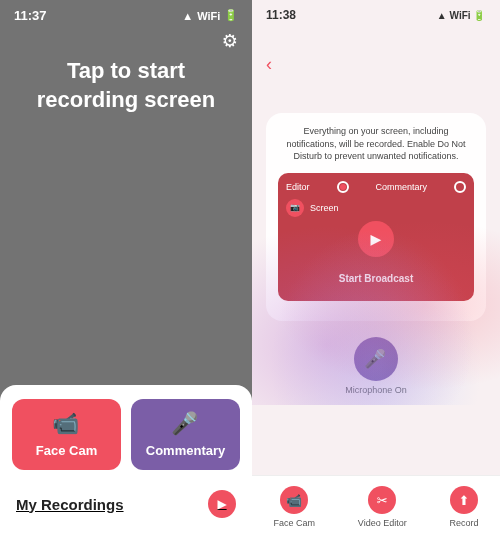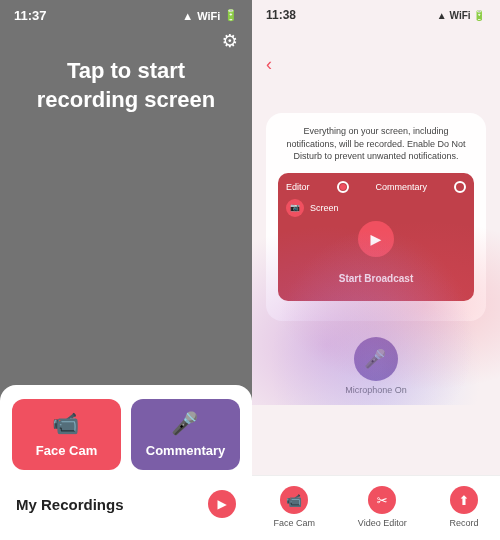--- a/index.html
+++ b/index.html
@@ -140,20 +140,21 @@
     .action-icon {
       font-size: 22px;
       color: white;
     }
 
     .recordings-row {
       display: flex;
       align-items: center;
       justify-content: space-between;
       padding: 8px 4px;
+      text-decoration: underline;
     }
 
     .recordings-label {
       font-size: 15px;
       font-weight: 600;
       color: #222;
     }
 
     .recordings-play {
       width: 28px;

